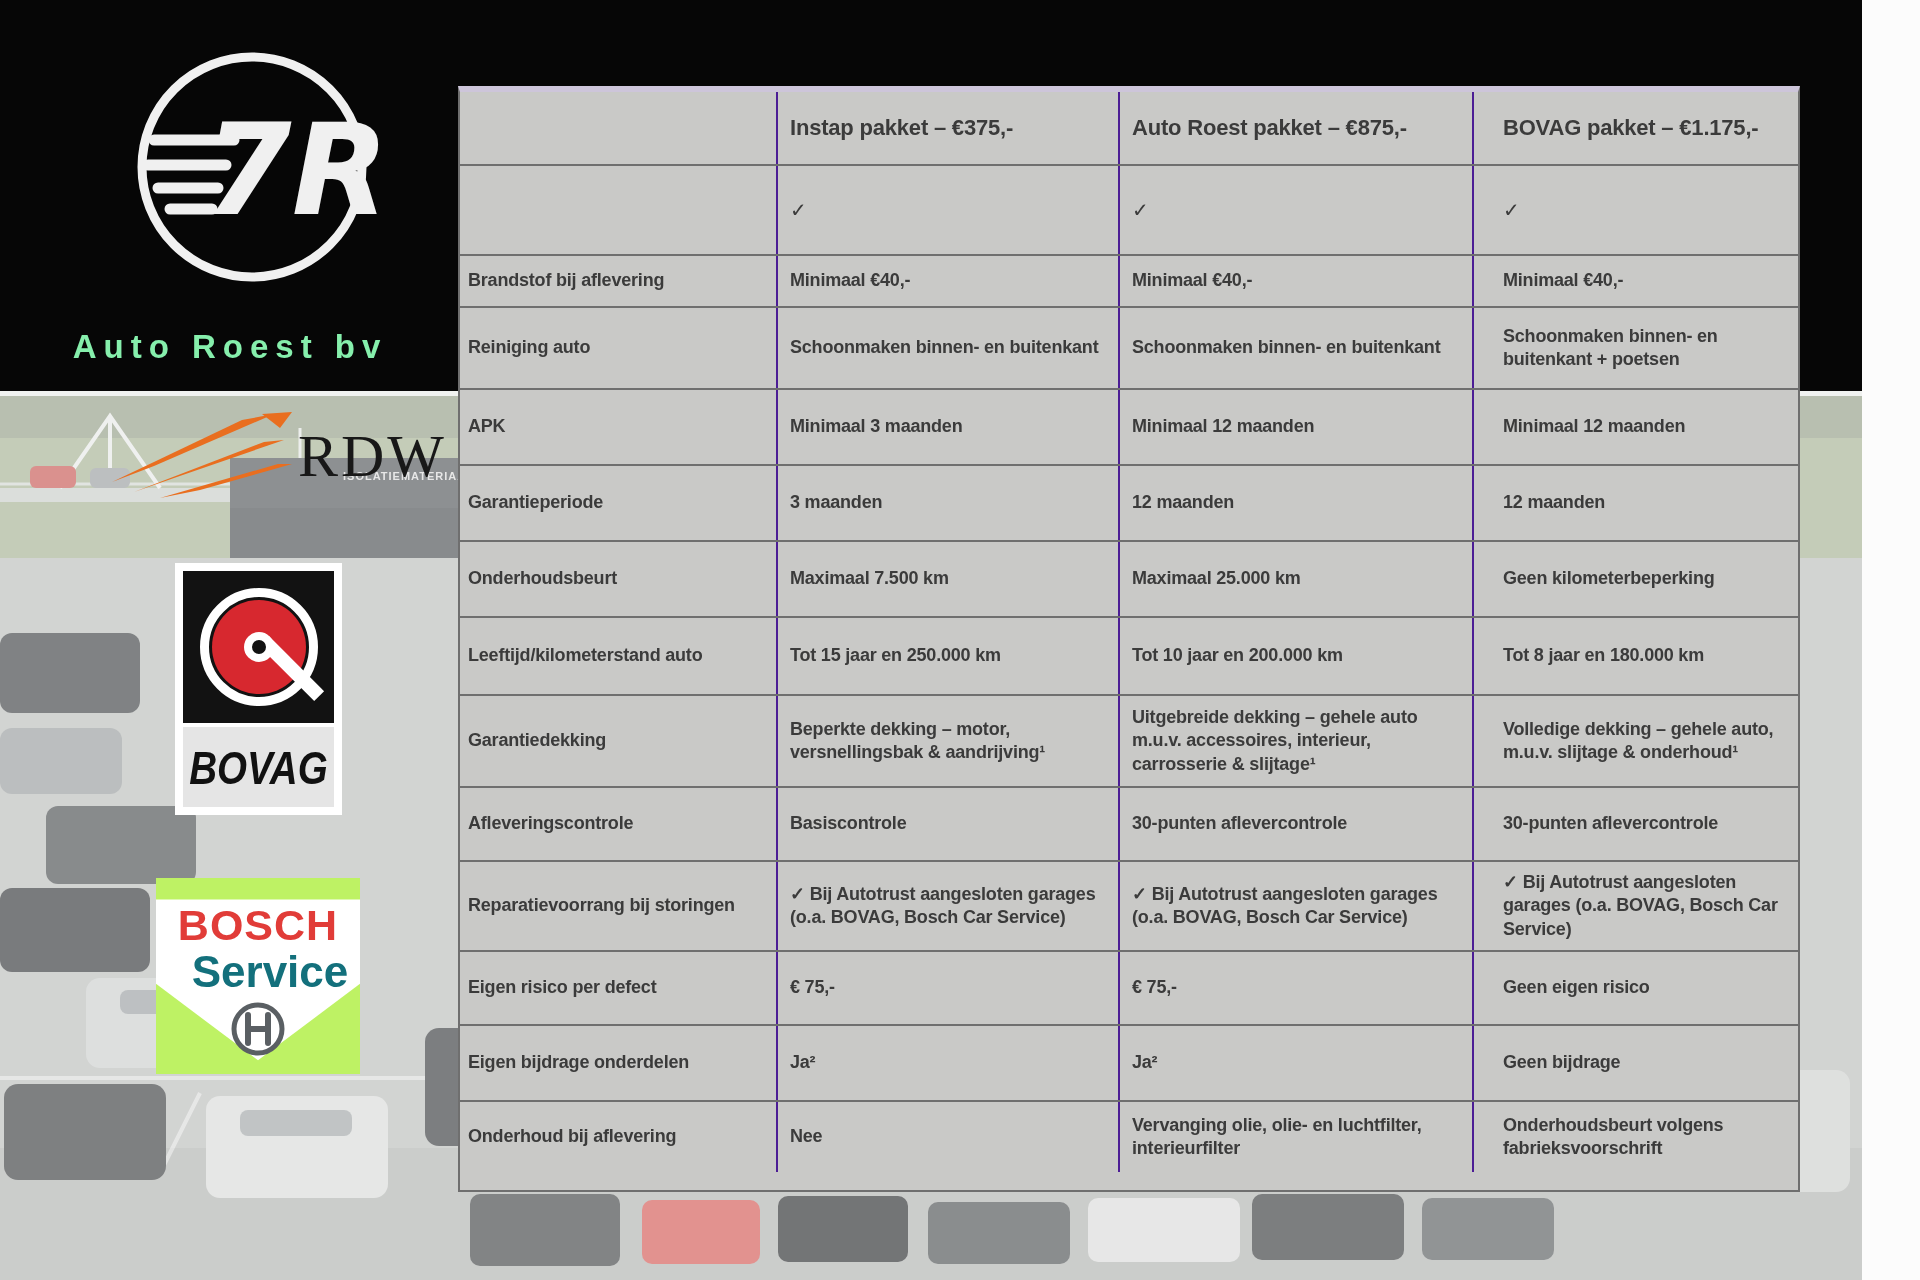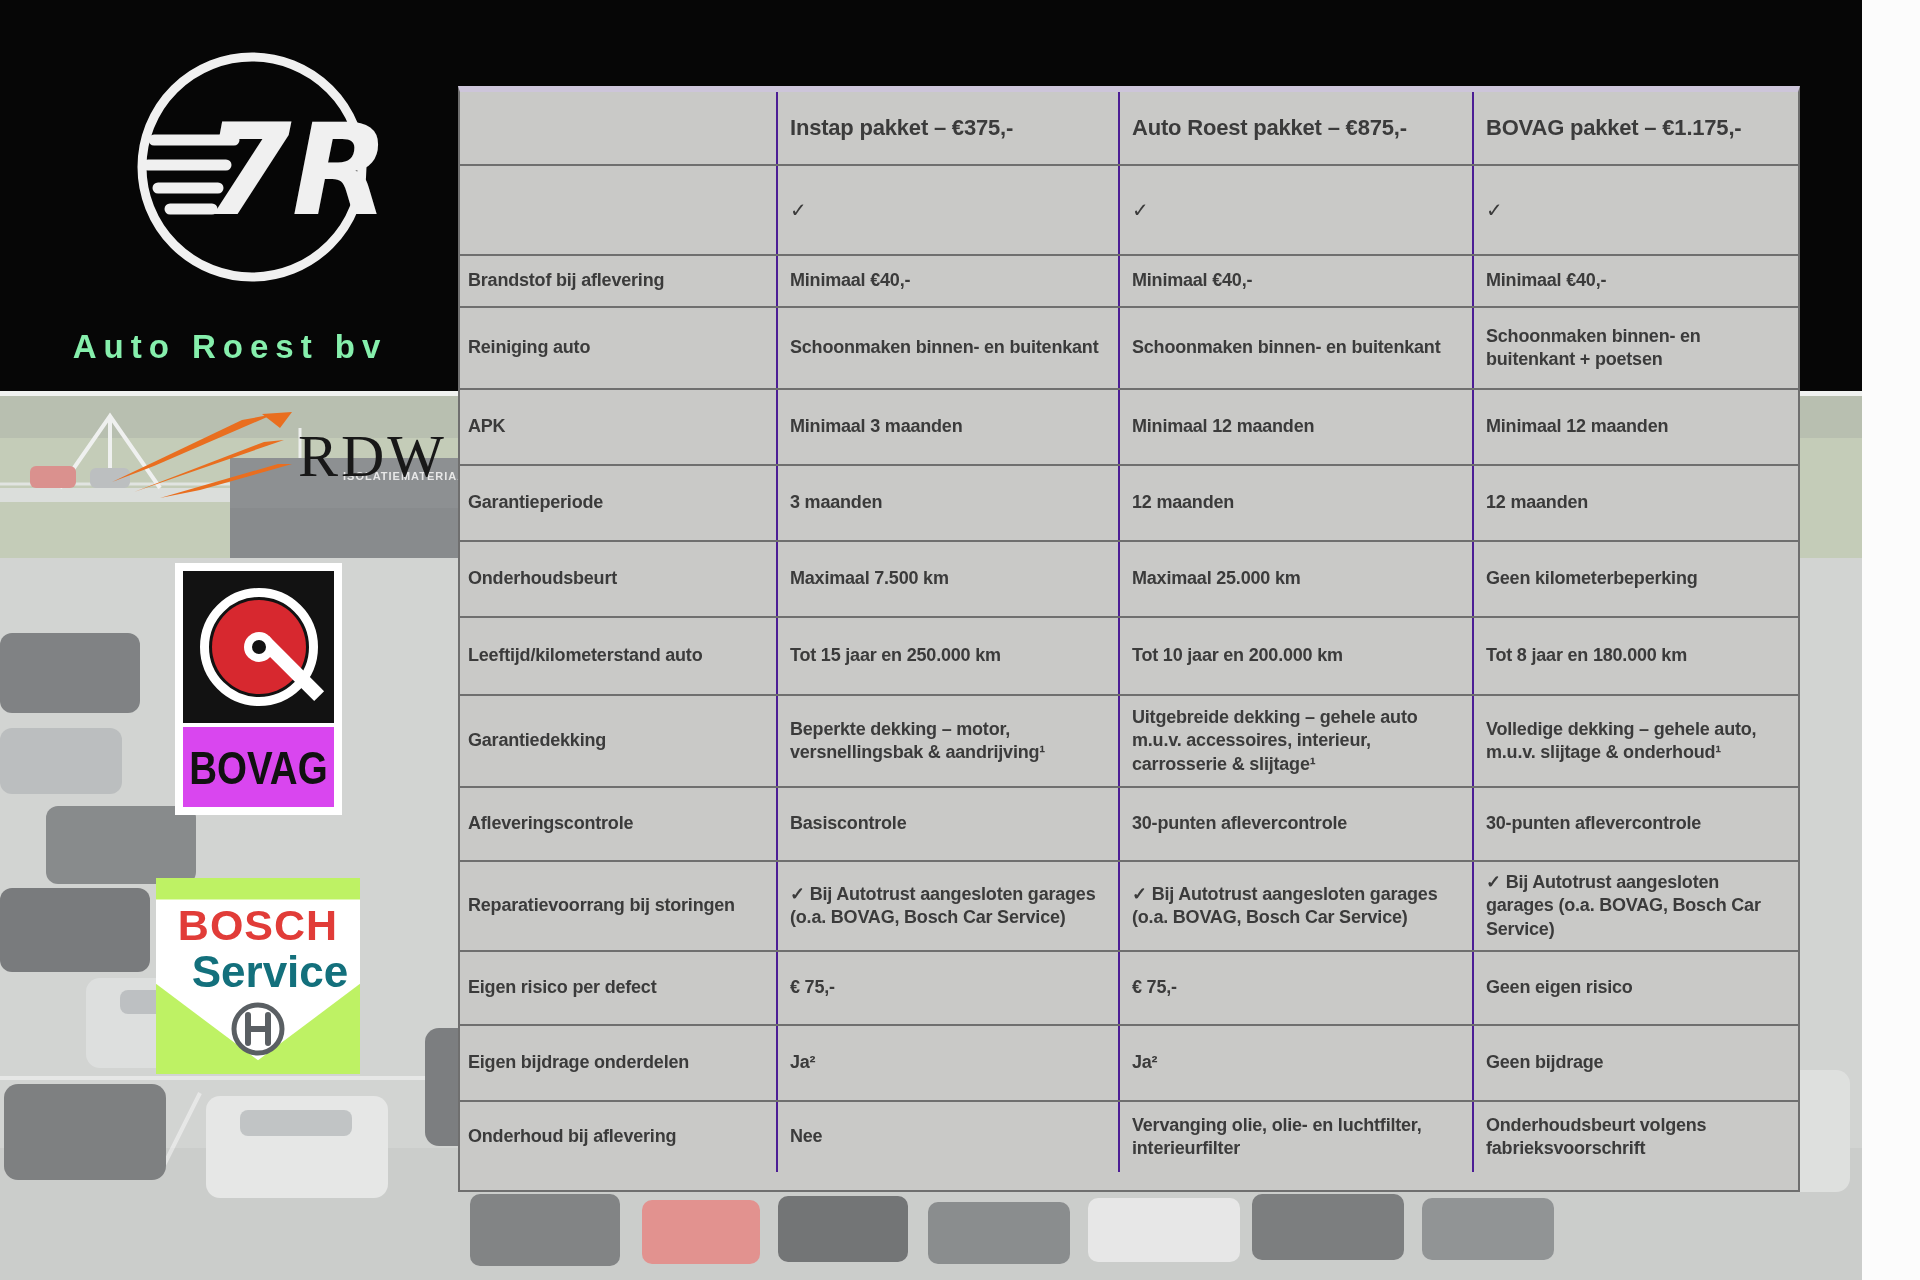--- a/index.html
+++ b/index.html
@@ -22,21 +22,21 @@
   .pkg-table{position:absolute;left:458px;top:86px;width:1342px;height:1106px;z-index:4;
              background:#c9c9c7;border:2px solid #6f6f6f;border-top:6px solid #cdc5da;
              box-sizing:border-box;color:#3b3b3b;overflow:hidden;}
   .trow{display:flex;border-bottom:2px solid #6f6f6f;box-sizing:border-box;}
   .trow:last-child{border-bottom:none;justify-content:center;}
   .cell{display:flex;align-items:center;box-sizing:border-box;border-right:2px solid #4c1d95;
         font-weight:700;font-size:18px;line-height:1.3;letter-spacing:-0.2px;}
   .lbl{width:318px;padding:4px 6px 4px 8px;}
   .v1{width:342px;padding:4px 10px 4px 12px;}
   .v2{width:354px;padding:4px 10px 4px 12px;}
-  .v3{flex:1;padding:4px 10px 4px 12px;border-right:none;}
+  .v3{flex:1;padding:4px 10px 4px 12px;border-right:none;margin-left:17px;}
   .head{font-size:22px;letter-spacing:-0.2px;}
   .r0{height:74px}.r1{height:90px}.r2{height:52px}.r3{height:82px}.r4{height:76px}
   .r5{height:76px}.r6{height:76px}.r7{height:78px}.r8{height:92px}.r9{height:74px}
   .r10{height:90px}.r11{height:74px}.r12{height:76px}.r13{height:70px}
   .r1 .cell{font-weight:400;font-size:20px;}
 
   
   .rdw{position:absolute;left:112px;top:412px;z-index:5;display:flex;align-items:flex-start;}
   .rdw-text{font-family:"Liberation Serif",serif;font-size:60px;color:#181818;letter-spacing:3px;
             line-height:1;margin:14px 0 0 4px;font-weight:500;}
@@ -45,22 +45,22 @@
   .bovag{position:absolute;left:175px;top:563px;width:167px;height:252px;background:#ffffff;z-index:5;}
   .bovag-black{position:absolute;left:8px;right:8px;top:8px;height:152px;background:#121212;overflow:hidden;}
   .bovag-ring{position:absolute;left:50%;top:76px;transform:translate(-50%,-50%);
               width:118px;height:118px;border:9px solid #ffffff;border-radius:50%;box-sizing:border-box;}
   .bovag-disc{position:absolute;left:50%;top:76px;transform:translate(-50%,-50%);
               width:94px;height:94px;border-radius:50%;background:#d7282f;}
   .bovag-handle{position:absolute;left:74px;top:70px;width:14px;height:78px;background:#ffffff;
                 transform:rotate(-45deg);transform-origin:50% 0;}
   .bovag-hub{position:absolute;left:50%;top:76px;transform:translate(-50%,-50%);
              width:30px;height:30px;border-radius:50%;border:8px solid #ffffff;background:#121212;box-sizing:border-box;}
-  .bovag-yellow{position:absolute;left:8px;right:8px;bottom:8px;top:164px;background:#d946ef;
-                display:flex;align-items:center;justify-content:center;}
+  .bovag-yellow{position:absolute;left:8px;right:8px;bottom:8px;top:164px;background:#e5e5e5;
+                display:flex;align-items:center;justify-content:center;font-style:italic;}
   .bovag-word{font-size:47px;font-weight:700;color:#111111;transform:scaleX(0.82);letter-spacing:0px;}
 
   
   .bosch{position:absolute;left:156px;top:878px;width:204px;height:196px;background:#bef264;z-index:5;overflow:hidden;}
   .bosch-shield{position:absolute;left:0;top:0;width:100%;height:100%;background:#ffffff;
                 clip-path:polygon(0% 11%,100% 11%,100% 54%,50% 93%,0% 54%);}
   .bosch-word{position:absolute;left:0;top:26px;width:100%;text-align:center;color:#e13c38;
               font-size:43px;font-weight:700;letter-spacing:1px;line-height:1;}
   .bosch-service{position:absolute;left:0;top:72px;width:100%;text-align:center;color:#13707c;
                  font-size:44px;font-weight:700;line-height:1;padding-left:12px;}

